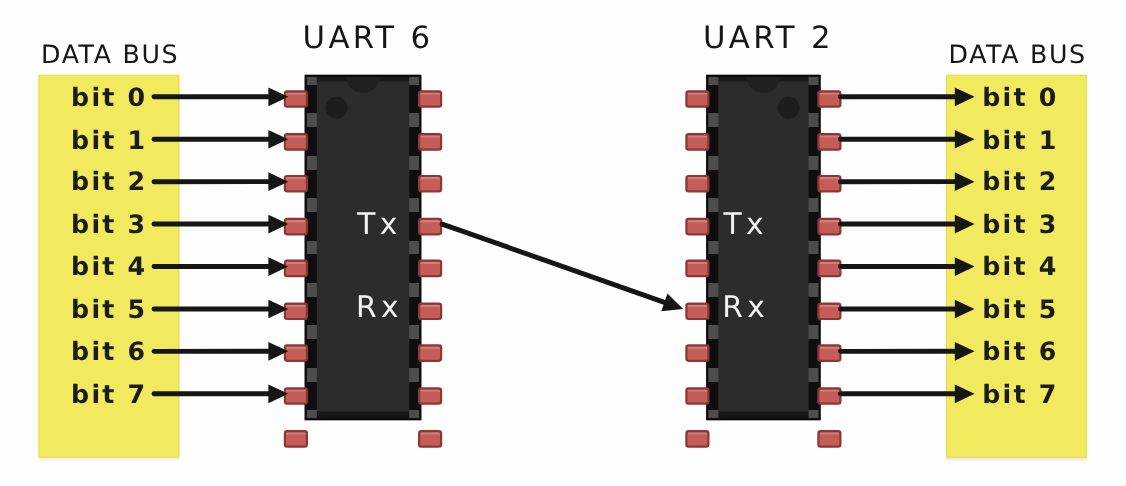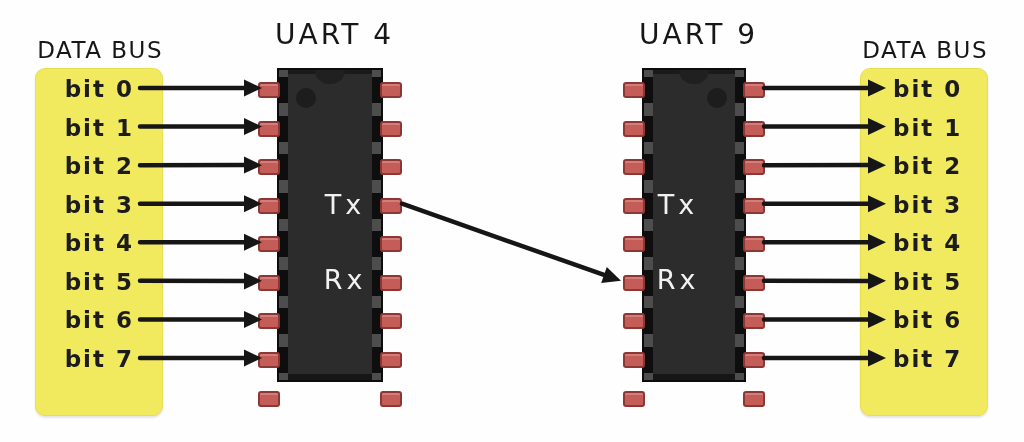--- a/index.html
+++ b/index.html
@@ -13,21 +13,21 @@
   body{background:#ffffff;font-family:"DejaVu Sans","Liberation Sans",sans-serif;}
   .canvas{position:relative;width:1024px;height:442px;background:#fefefe;overflow:hidden;}
 
   
   .title{position:absolute;text-align:right;color:#161616;white-space:nowrap;width:128px;}
   .bus-title{top:37px;font-size:23px;letter-spacing:1.5px;}
   .uart-title{top:18px;font-size:28px;letter-spacing:3px;}
 
   
   .bus-box{position:absolute;top:68px;width:128px;height:348px;background:var(--bus-fill);
-           border:1px solid #e8de52;border-radius:10px;box-shadow:0 2px 2px rgba(0,0,0,.10);}
+           border:1px solid #e8de52;border-radius:0;box-shadow:0 2px 2px rgba(0,0,0,.10);}
   .bit-row{position:absolute;width:100%;height:26px;line-height:26px;
            font-size:23px;font-weight:bold;letter-spacing:2px;color:#1c1c1c;}
   .bus-box.left .bit-row{text-align:right;padding-right:28px;}
   .bus-box.right .bit-row{text-align:left;padding-left:32px;}
 
   
   .chip{position:absolute;top:68px;height:314px;background:var(--chip-body);
         border:2px solid #0c0c0c;
         box-shadow:inset 0 4px 0 rgba(0,0,0,.40), inset 0 -6px 0 rgba(0,0,0,.50);}
   .chip.uart1{left:277px;width:106px;}
@@ -58,22 +58,22 @@
   .wires{position:absolute;inset:0;z-index:5;pointer-events:none;}
   .wires line{stroke:var(--arrow);stroke-width:4.5;stroke-linecap:round;}
   .wires polygon{fill:var(--arrow);}
 </style>
 </head>
 <body>
 
 <div class="canvas">
 
   <div class="title bus-title" style="left:35px">DATA BUS</div>
-  <div class="title uart-title" style="left:266px">UART 4</div>
-  <div class="title uart-title" style="left:630px">UART 9</div>
+  <div class="title uart-title" style="left:266px">UART 6</div>
+  <div class="title uart-title" style="left:630px">UART 2</div>
   <div class="title bus-title" style="left:860px">DATA BUS</div>
 
   <div class="bus-box left" style="left:35px">
     <div class="bit-row" style="top: 7px;">bit 0</div>
     <div class="bit-row" style="top: 45.57px;">bit 1</div>
     <div class="bit-row" style="top: 84.14px;">bit 2</div>
     <div class="bit-row" style="top: 122.71px;">bit 3</div>
     <div class="bit-row" style="top: 161.28px;">bit 4</div>
     <div class="bit-row" style="top: 199.85px;">bit 5</div>
     <div class="bit-row" style="top: 238.42px;">bit 6</div>

